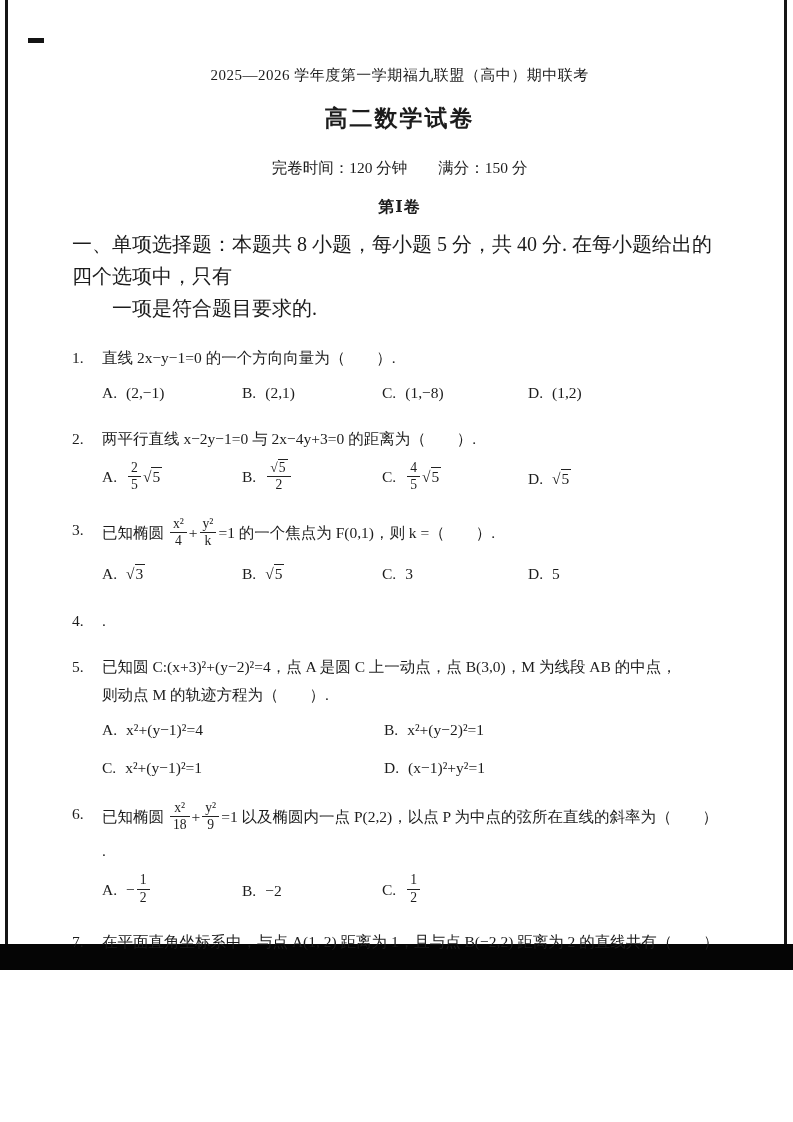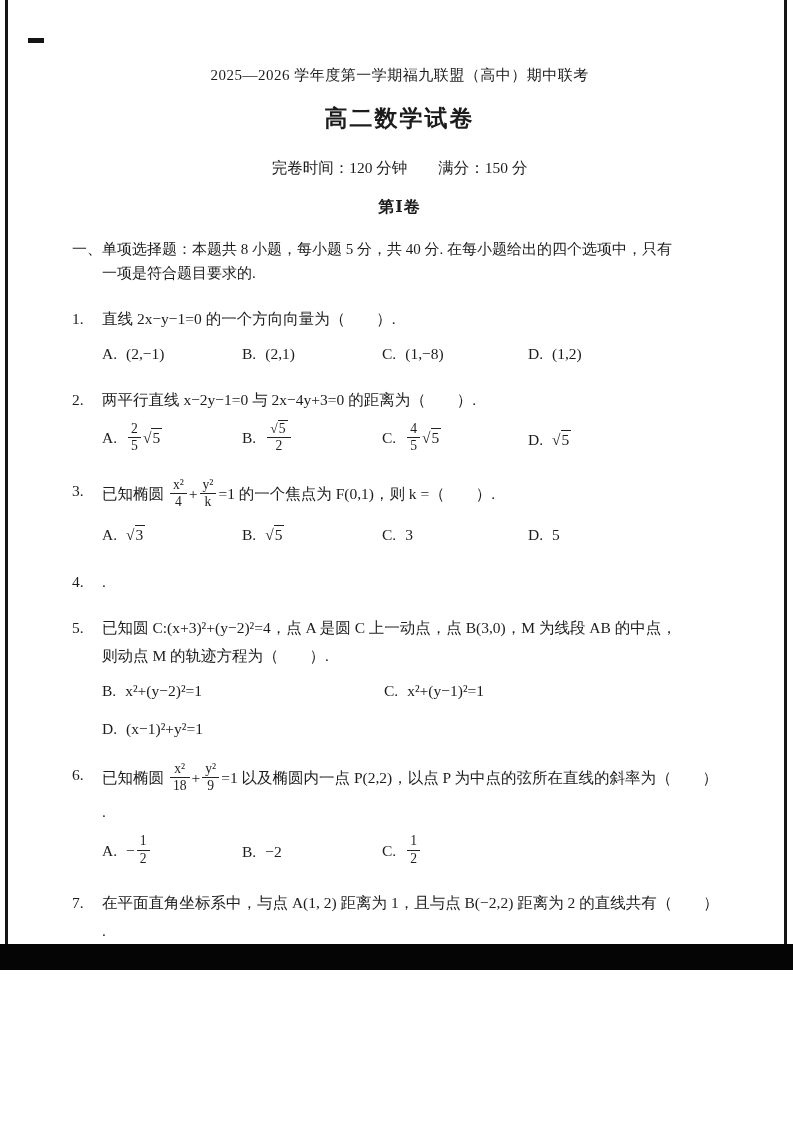--- a/index.html
+++ b/index.html
@@ -17,21 +17,21 @@
   .scan-bottom{position:absolute;left:0;bottom:0;width:100%;height:26px;background:#050505;}
   .scan-mark{position:absolute;left:28px;top:38px;width:16px;height:5px;background:#141414;}
 
   .content{position:absolute;left:72px;right:66px;top:66px;}
 
   .header{text-align:center;font-size:15px;letter-spacing:0.5px;}
   .title{text-align:center;font-size:23px;font-weight:bold;margin:18px 0 0 0;letter-spacing:2px;}
   .info{text-align:center;font-size:15.5px;margin-top:24px;}
   .section{text-align:center;font-size:16px;font-weight:bold;margin-top:18px;letter-spacing:1px;}
 
-  .intro{font-size:15px;line-height:1.6;margin-top:19px;}
+  .intro{font-size:20px;line-height:1.6;margin-top:10px;}
   .intro .hang{padding-left:2em;}
 
   .question{display:flex;font-size:15.5px;line-height:1.55;margin-top:22px;}
   .qnum{width:30px;flex:none;}
   .qbody{flex:1;min-width:0;}
   .stem-line{min-height:23px;}
   .stem-line + .stem-line{margin-top:4px;}
 
   .options{display:grid;margin-top:11px;align-items:center;}
   .options.cols-4{grid-template-columns:140px 140px 146px 1fr;}
@@ -147,20 +147,21 @@
   </div>
 
   <div class="question">
     <div class="qnum">5.</div>
     <div class="qbody">
       <div class="stems">
               <div class="stem-line">已知圆 C:(x+3)²+(y−2)²=4，点 A 是圆 C 上一动点，点 B(3,0)，M 为线段 AB 的中点，</div>
               <div class="stem-line">则动点 M 的轨迹方程为（　　）.</div>
             </div>
       <div class="options cols-2">
+              <span class="opt"><span class="opt-label">A.</span><span class="opt-text">x²+(y−1)²=4</span></span>
               <span class="opt"><span class="opt-label">B.</span><span class="opt-text">x²+(y−2)²=1</span></span>
               <span class="opt"><span class="opt-label">C.</span><span class="opt-text">x²+(y−1)²=1</span></span>
               <span class="opt"><span class="opt-label">D.</span><span class="opt-text">(x−1)²+y²=1</span></span>
             </div>
     </div>
   </div>
 
   <div class="question">
     <div class="qnum">6.</div>
     <div class="qbody">

